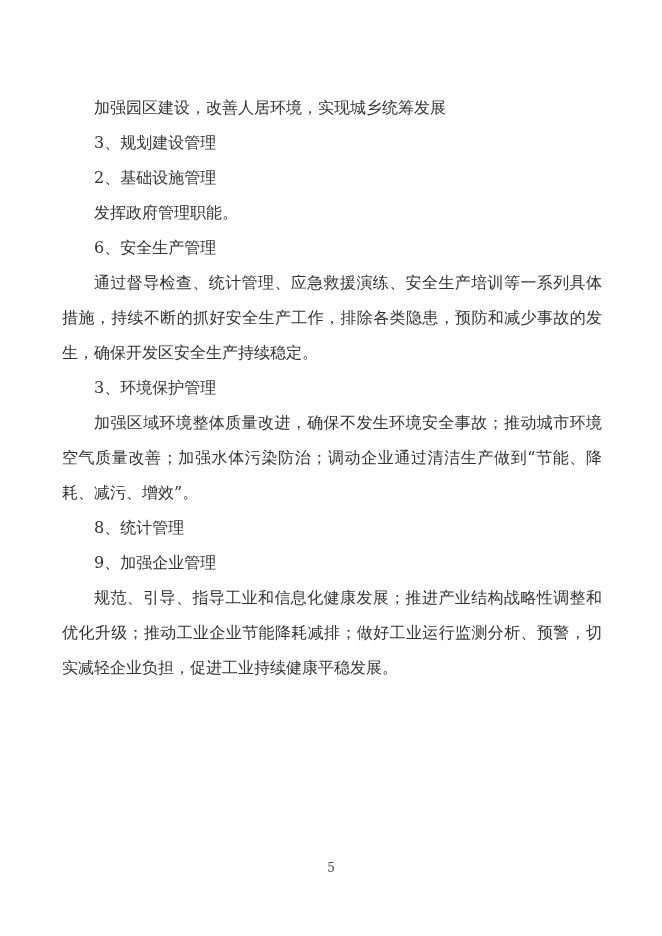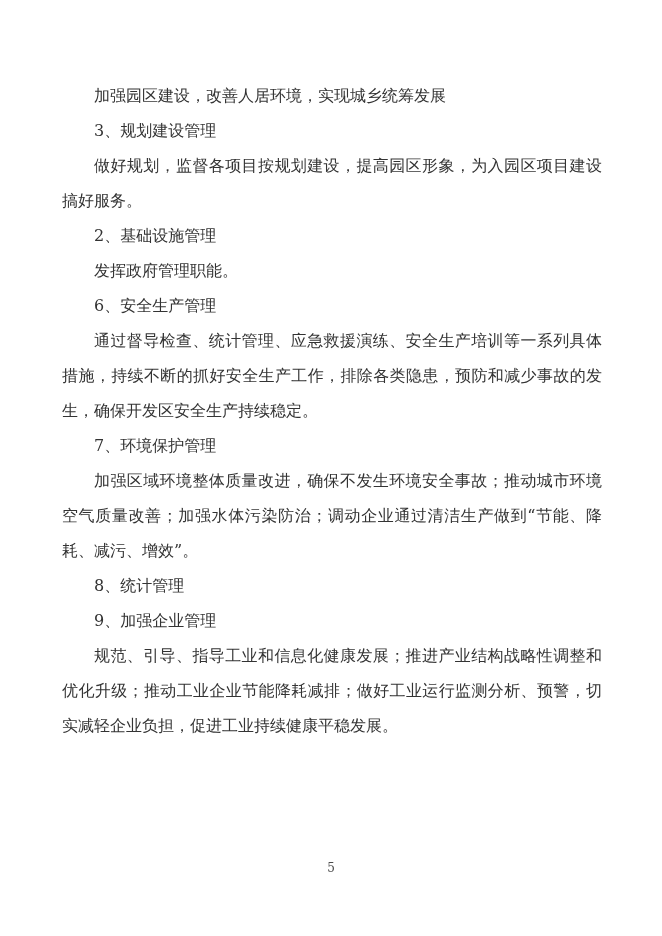--- a/index.html
+++ b/index.html
@@ -15,21 +15,21 @@
   }
   .page {
     position: relative;
     width: 662px;
     height: 936px;
     background: #ffffff;
   }
   .content {
     position: absolute;
     left: 62px;
-    top: 78px;
+    top: 90px;
     width: 540px;
     color: #333333;
   }
   .para {
     font-size: 16px;
     line-height: 35px;
     text-indent: 2em;
     text-align: justify;
     letter-spacing: 0;
     word-break: break-all;
@@ -50,25 +50,24 @@
   }
 </style>
 </head>
 <body>
 
 <div class="page">
   <div class="content">
 
   <div class="para body">加强园区建设，改善人居环境，实现城乡统筹发展</div>
       <div class="para heading">3、规划建设管理</div>
-      <div class="para body">做好规划，监督各项目按规划建设，提高园区形象，为入园区项目建设搞好服务。</div>
       <div class="para heading">2、基础设施管理</div>
       <div class="para body">发挥政府管理职能。</div>
       <div class="para heading">6、安全生产管理</div>
       <div class="para body">通过督导检查、统计管理、应急救援演练、安全生产培训等一系列具体措施，持续不断的抓好安全生产工作，排除各类隐患，预防和减少事故的发生，确保开发区安全生产持续稳定。</div>
-      <div class="para heading">7、环境保护管理</div>
+      <div class="para heading">3、环境保护管理</div>
       <div class="para body">加强区域环境整体质量改进，确保不发生环境安全事故；推动城市环境空气质量改善；加强水体污染防治；调动企业通过清洁生产做到“节能、降耗、减污、增效”。</div>
       <div class="para heading">8、统计管理</div>
       <div class="para heading">9、加强企业管理</div>
       <div class="para body">规范、引导、指导工业和信息化健康发展；推进产业结构战略性调整和优化升级；推动工业企业节能降耗减排；做好工业运行监测分析、预警，切实减轻企业负担，促进工业持续健康平稳发展。</div>
     </div>
   <div class="page-number">5</div>
 </div>
 
 </body></html>

